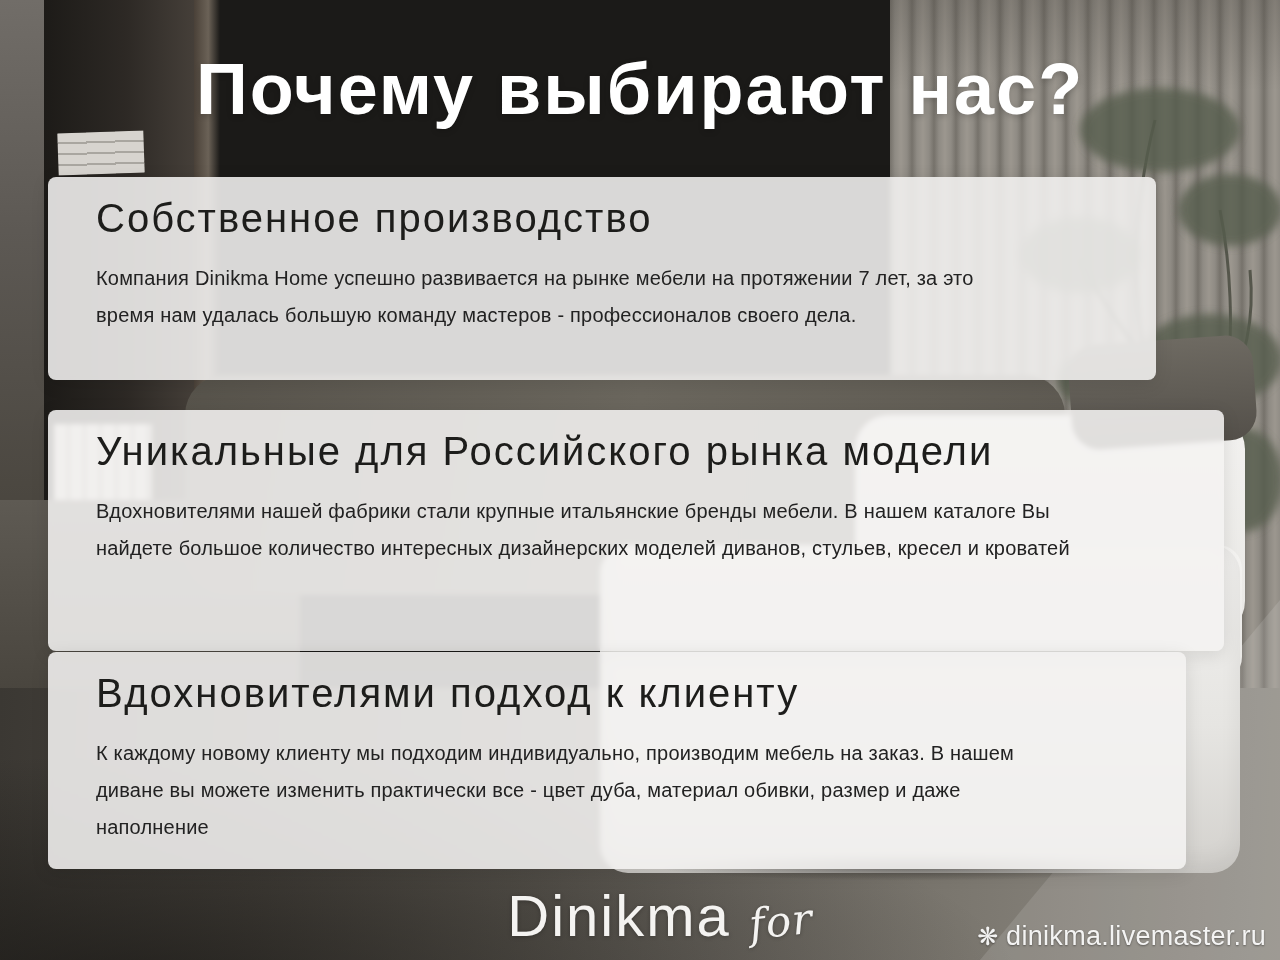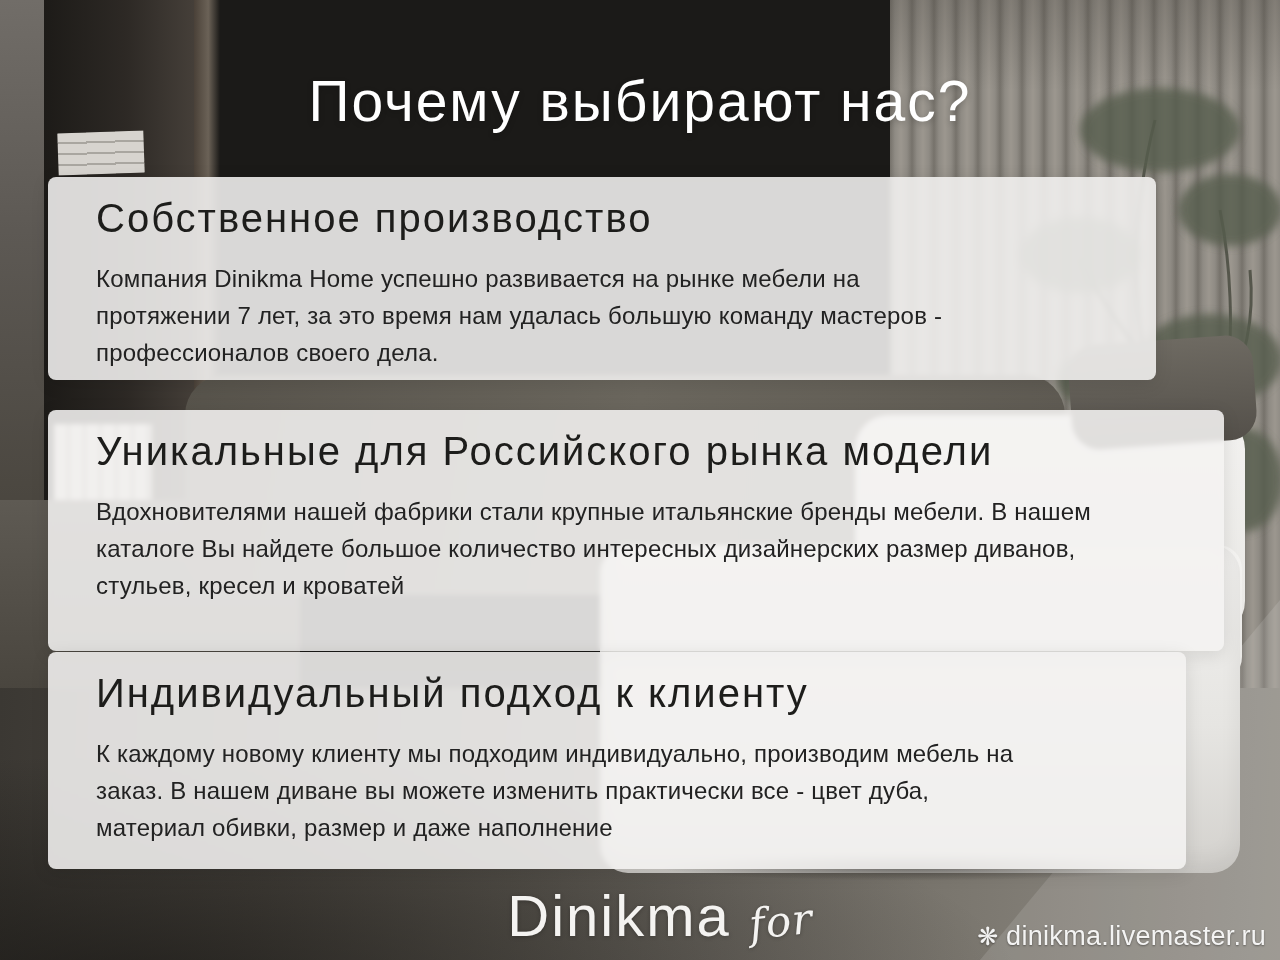--- a/index.html
+++ b/index.html
@@ -47,33 +47,33 @@
   .sofa-arm{left:1038px;top:545px;width:204px;height:136px;border-radius:24px;z-index:6;
     background:linear-gradient(180deg,#f5f4f2 0%,#e7e6e3 100%);}
   .sofa-seat{left:600px;top:545px;width:640px;height:328px;border-radius:28px;z-index:6;
     background:linear-gradient(180deg,#f2f1ef 0%,#e6e5e2 55%,#d3d1cd 100%);
     box-shadow:inset 0 -10px 22px rgba(0,0,0,.07);}
   .sofa-under{left:560px;top:848px;width:700px;height:38px;z-index:6;
     background:radial-gradient(50% 50% at 50% 50%,rgba(25,22,18,.5),rgba(25,22,18,0) 72%);}
   .vignette{inset:0;z-index:7;pointer-events:none;
     background:radial-gradient(ellipse at 50% 42%,rgba(0,0,0,0) 58%,rgba(0,0,0,.16) 100%);}
   
-  .title{position:absolute;z-index:11;left:0;top:68px;width:100%;margin:0;
-    text-align:center;color:#ffffff;font-size:57px;font-weight:400;letter-spacing:2px;
+  .title{position:absolute;z-index:11;left:0;top:48px;width:100%;margin:0;
+    text-align:center;color:#ffffff;font-size:72px;font-weight:700;letter-spacing:2px;
     text-shadow:0 2px 6px rgba(0,0,0,.18);}
   .card{position:absolute;z-index:10;border-radius:8px;overflow:hidden;
     background:rgba(244,243,241,.88);
     -webkit-backdrop-filter:blur(2.5px);backdrop-filter:blur(2.5px);
     box-shadow:0 4px 18px rgba(0,0,0,.10);
     padding:15px 48px 0 48px;}
   .card1{left:48px;top:177px;width:1108px;height:203px;}
   .card2{left:48px;top:410px;width:1176px;height:241px;}
   .card3{left:48px;top:652px;width:1138px;height:217px;}
   .card-heading{margin:0;color:#1d1d1b;font-size:40px;font-weight:400;letter-spacing:2px;line-height:52px;}
-  .card-body{margin:16px 0 0 0;color:#222222;font-size:24px;line-height:37px;letter-spacing:.2px;}
+  .card-body{margin:16px 0 0 0;color:#222222;font-size:20px;line-height:37px;letter-spacing:.2px;}
   .card1 .card-body{max-width:905px;}
   .card2 .card-body{max-width:1000px;}
   .card3 .card-body{max-width:920px;}
   .logo{position:absolute;z-index:11;left:0;top:882px;width:100%;
     display:flex;justify-content:center;align-items:baseline;gap:18px;
     color:#f4f3f1;text-shadow:0 1px 4px rgba(0,0,0,.25);padding-left:40px;}
   .logo-word{font-size:58px;font-weight:400;letter-spacing:2px;}
   .logo-script{font-family:"DejaVu Serif",serif;font-style:italic;font-size:42px;
     transform:rotate(-6deg);letter-spacing:1px;}
   .watermark{position:absolute;z-index:12;right:14px;bottom:8px;
@@ -131,25 +131,25 @@
 
   <h1 class="title">Почему выбирают нас?</h1>
 
   <section class="card card1">
     <h2 class="card-heading">Собственное производство</h2>
     <p class="card-body">Компания Dinikma Home успешно развивается на рынке мебели на протяжении 7 лет, за это время нам удалась большую команду мастеров - профессионалов своего дела.</p>
   </section>
 
   <section class="card card2">
     <h2 class="card-heading">Уникальные для Российского рынка модели</h2>
-    <p class="card-body">Вдохновителями нашей фабрики стали крупные итальянские бренды мебели. В нашем каталоге Вы найдете большое количество интересных дизайнерских размер диванов, стульев, кресел и кроватей</p>
+    <p class="card-body">Вдохновителями нашей фабрики стали крупные итальянские бренды мебели. В нашем каталоге Вы найдете большое количество интересных дизайнерских моделей диванов, стульев, кресел и кроватей</p>
   </section>
 
   <section class="card card3">
-    <h2 class="card-heading">Индивидуальный подход к клиенту</h2>
+    <h2 class="card-heading">Вдохновителями подход к клиенту</h2>
     <p class="card-body">К каждому новому клиенту мы подходим индивидуально, производим мебель на заказ. В нашем диване вы можете изменить практически все - цвет дуба, материал обивки, размер и даже наполнение</p>
   </section>
 
   <div class="logo">
     <span class="logo-word">Dinikma</span>
     <span class="logo-script">for</span>
   </div>
 
   <div class="watermark">
     <span class="wm-icon">❋</span>

